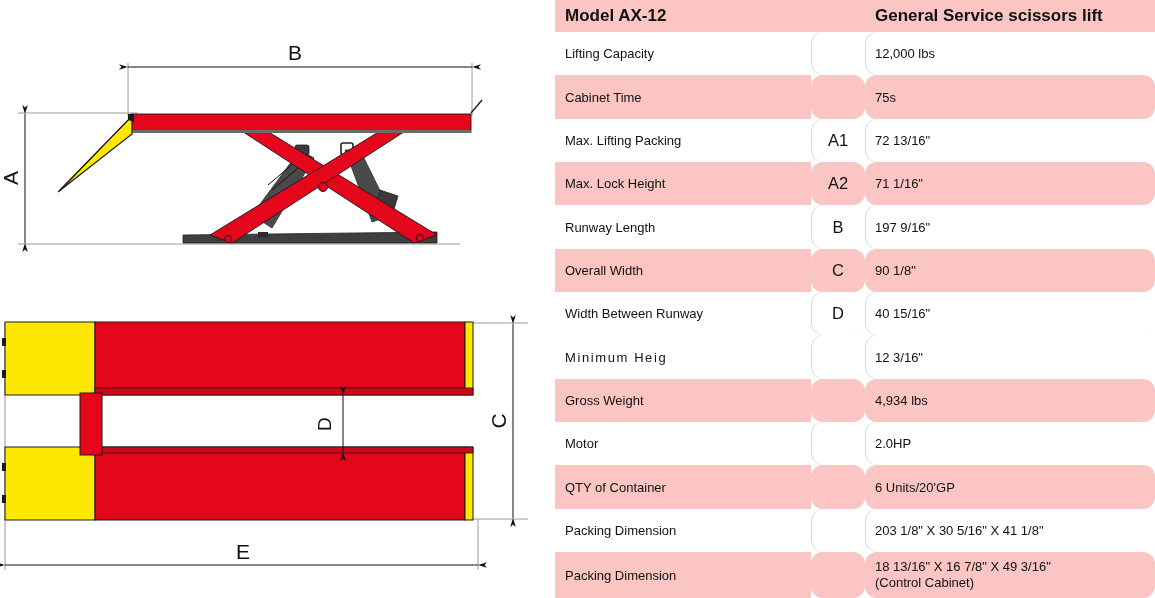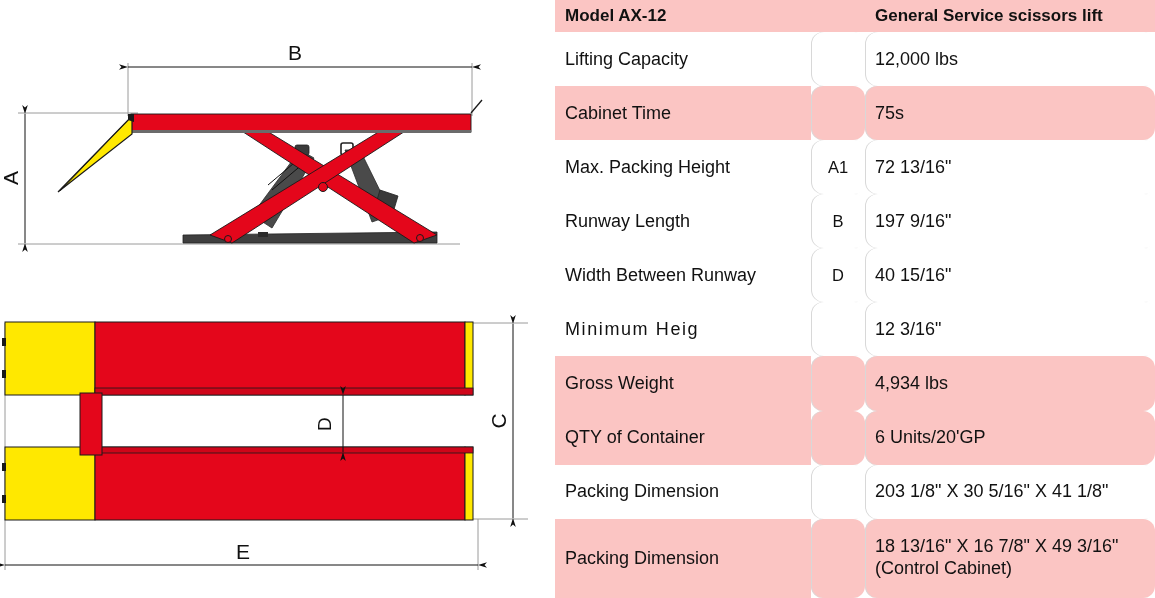--- a/index.html
+++ b/index.html
@@ -15,21 +15,21 @@
               border-collapse:collapse;table-layout:fixed;background:#fff;}
   #spec-table col.c-label{width:256px;}
   #spec-table col.c-code{width:54px;}
   #spec-table col.c-value{width:290px;}
 
   #spec-table tr{height:30px;}
   #spec-table td,#spec-table th{
       padding:0 0 0 10px;
       text-align:left;
       vertical-align:middle;
-      font-size:18px;
+      font-size:13px;
       color:#111;
       font-weight:400;
       border:none;
       white-space:nowrap;
       overflow:visible;
   }
   #spec-table td.code{text-align:center;padding:0;font-size:16.5px;}
   #spec-table thead th{
       font-weight:bold;
       font-size:17px;
@@ -185,44 +185,59 @@
         <td>Lifting Capacity</td>
         <td class="code divider-l"></td>
         <td class="divider-l">12,000 lbs</td>
       </tr>
       <tr class="rowB">
         <td>Cabinet Time</td>
         <td class="code divider-l"></td>
         <td class="divider-l">75s</td>
       </tr>
       <tr class="rowA">
-        <td>Max. Packing Height</td>
+        <td>Max. Lifting Packing</td>
         <td class="code divider-l">A1</td>
         <td class="divider-l">72 13/16"</td>
+      </tr>
+      <tr class="rowB">
+        <td>Max. Lock Height</td>
+        <td class="code divider-l">A2</td>
+        <td class="divider-l">71 1/16"</td>
       </tr>
       <tr class="rowA">
         <td>Runway Length</td>
         <td class="code divider-l">B</td>
         <td class="divider-l">197 9/16"</td>
       </tr>
+      <tr class="rowB">
+        <td>Overall Width</td>
+        <td class="code divider-l">C</td>
+        <td class="divider-l">90 1/8"</td>
+      </tr>
       <tr class="rowA">
         <td>Width Between Runway</td>
         <td class="code divider-l">D</td>
         <td class="divider-l">40 15/16"</td>
       </tr>
       <tr class="rowA">
         <td class="spaced">Minimum Heig</td>
         <td class="code divider-l"></td>
         <td class="divider-l">12 3/16"</td>
       </tr>
       <tr class="rowB">
         <td>Gross Weight</td>
         <td class="code divider-l"></td>
         <td class="divider-l">4,934 lbs</td>
       </tr>
+      <tr class="rowA">
+        <td>Motor</td>
+        <td class="code divider-l"></td>
+        <td class="divider-l">2.0HP</td>
+      </tr>
       <tr class="rowB">
         <td>QTY of Container</td>
         <td class="code divider-l"></td>
         <td class="divider-l">6 Units/20'GP</td>
       </tr>
       <tr class="rowA">
         <td>Packing Dimension</td>
         <td class="code divider-l"></td>
         <td class="divider-l">203 1/8" X 30 5/16" X 41 1/8"</td>
       </tr>

